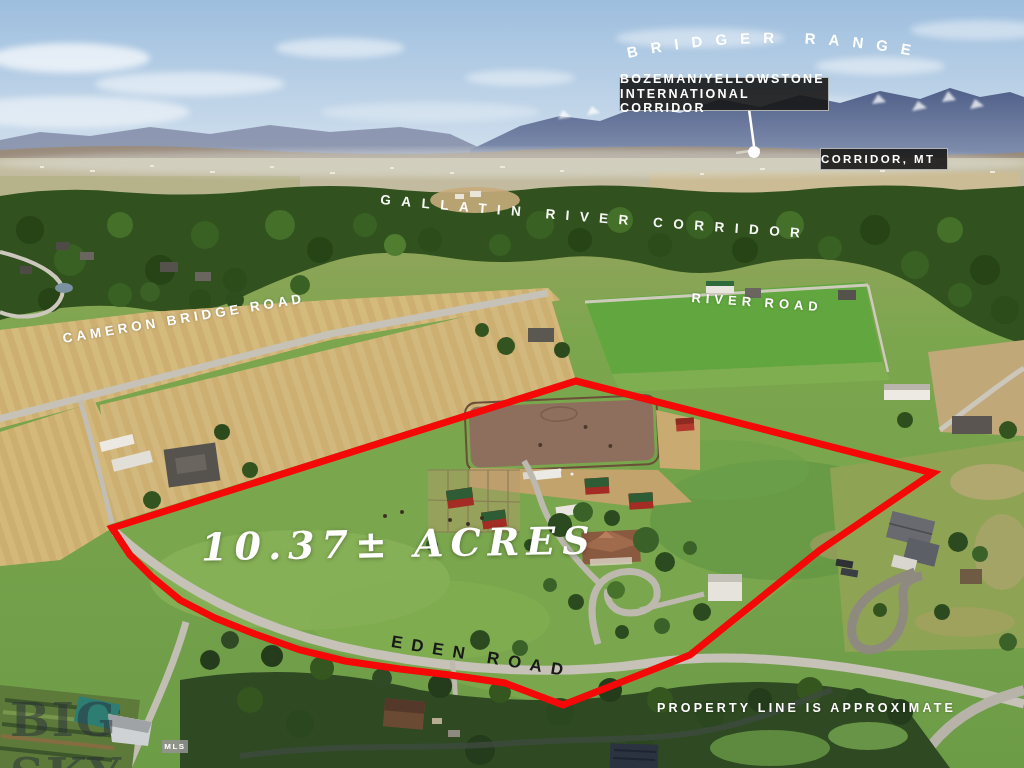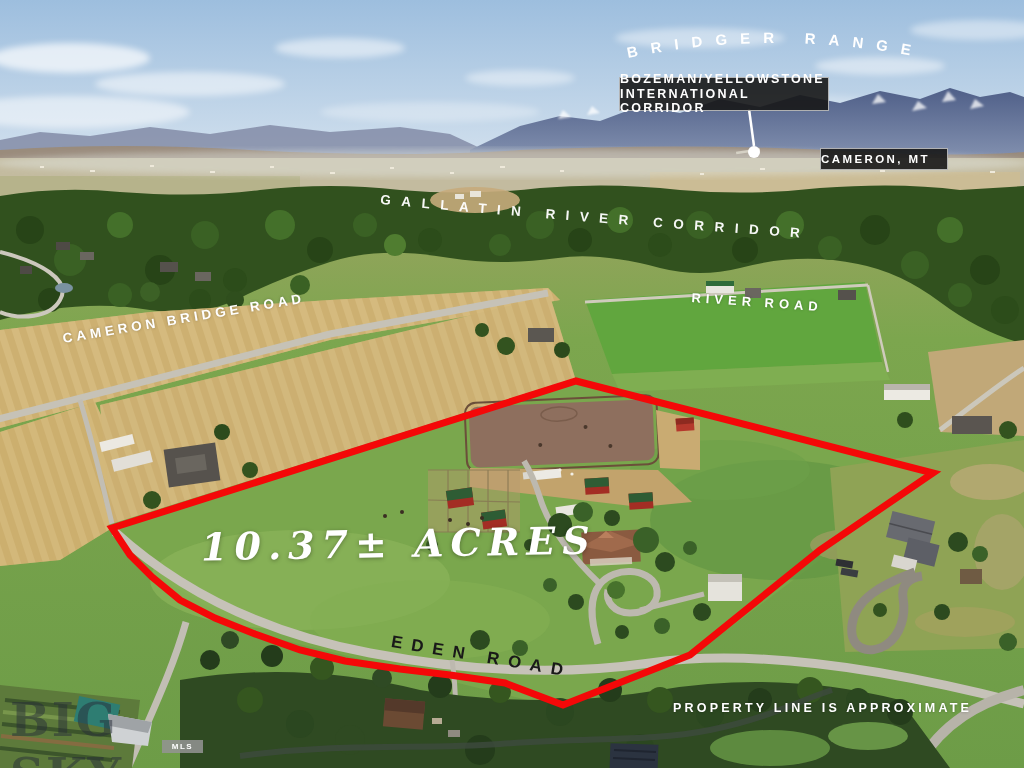--- a/index.html
+++ b/index.html
@@ -17,28 +17,28 @@
   .callout-airport{left:619px;top:77px;width:208px;height:32px;font-size:12.5px;letter-spacing:2.2px;line-height:14.5px;}
   .callout-city{left:820px;top:148px;width:126px;height:20px;font-size:11.5px;letter-spacing:2.4px;}
   .lbl-river-road{left:692px;top:290px;font-size:13px;font-weight:bold;letter-spacing:5px;transform:rotate(4deg);transform-origin:left top;text-shadow:0 0 3px rgba(0,0,0,.25);}
   .lbl-cameron{left:64px;top:331px;font-size:13.5px;font-weight:bold;letter-spacing:4px;transform:rotate(-9.5deg);transform-origin:left bottom;text-shadow:0 0 3px rgba(0,0,0,.25);}
   .lbl-acres{
     left:201px;top:521px;font-family:"DejaVu Serif","Liberation Serif",serif;
     font-style:italic;font-weight:bold;font-size:38px;letter-spacing:7px;
     transform:rotate(-1deg);text-shadow:0 1px 4px rgba(0,0,0,.35);
   }
   .lbl-eden{left:393px;top:632px;color:#191919;font-size:17px;font-weight:700;letter-spacing:9px;transform:rotate(9.5deg);transform-origin:left top;}
-  .lbl-disclaimer{left:657px;top:701px;font-size:12.5px;font-weight:bold;letter-spacing:3.2px;text-shadow:0 0 3px rgba(0,0,0,.3);margin-left:16px;}
+  .lbl-disclaimer{left:657px;top:701px;font-size:12.5px;font-weight:bold;letter-spacing:3.2px;text-shadow:0 0 3px rgba(0,0,0,.3);}
   .watermark{
     position:absolute;left:10px;top:692px;width:200px;height:70px;
     font-family:"DejaVu Serif","Liberation Serif",serif;
     color:rgba(38,44,56,.5);font-size:47px;font-weight:bold;letter-spacing:2px;
   }
   .watermark .mls-badge{
-    position:absolute;left:152px;top:48px;width:41px;height:13px;
+    position:absolute;left:152px;top:48px;width:26px;height:13px;
     background:rgba(148,148,148,.85);color:#fff;
     font-family:"Liberation Sans",sans-serif;font-size:8px;font-weight:bold;letter-spacing:1.5px;
     display:flex;align-items:center;justify-content:center;text-align:center;
   }
 </style>
 </head>
 <body>
 
 <div class="stage">
 
@@ -419,21 +419,21 @@
       <textPath href="#gallatinPath">GALLATIN RIVER CORRIDOR</textPath>
     </text>
   </svg>
 
   <div class="callout callout-airport">
     <span>BOZEMAN/YELLOWSTONE</span>
     <span>INTERNATIONAL CORRIDOR</span>
   </div>
 
   <div class="callout callout-city">
-    <span>CAMERON, MT</span>
+    <span>CORRIDOR, MT</span>
   </div>
 
   <div class="label lbl-river-road">RIVER ROAD</div>
 
   <div class="label lbl-cameron">CAMERON BRIDGE ROAD</div>
 
   <div class="label lbl-acres">10.37±  ACRES</div>
 
   <div class="label lbl-eden">EDEN ROAD</div>
 

